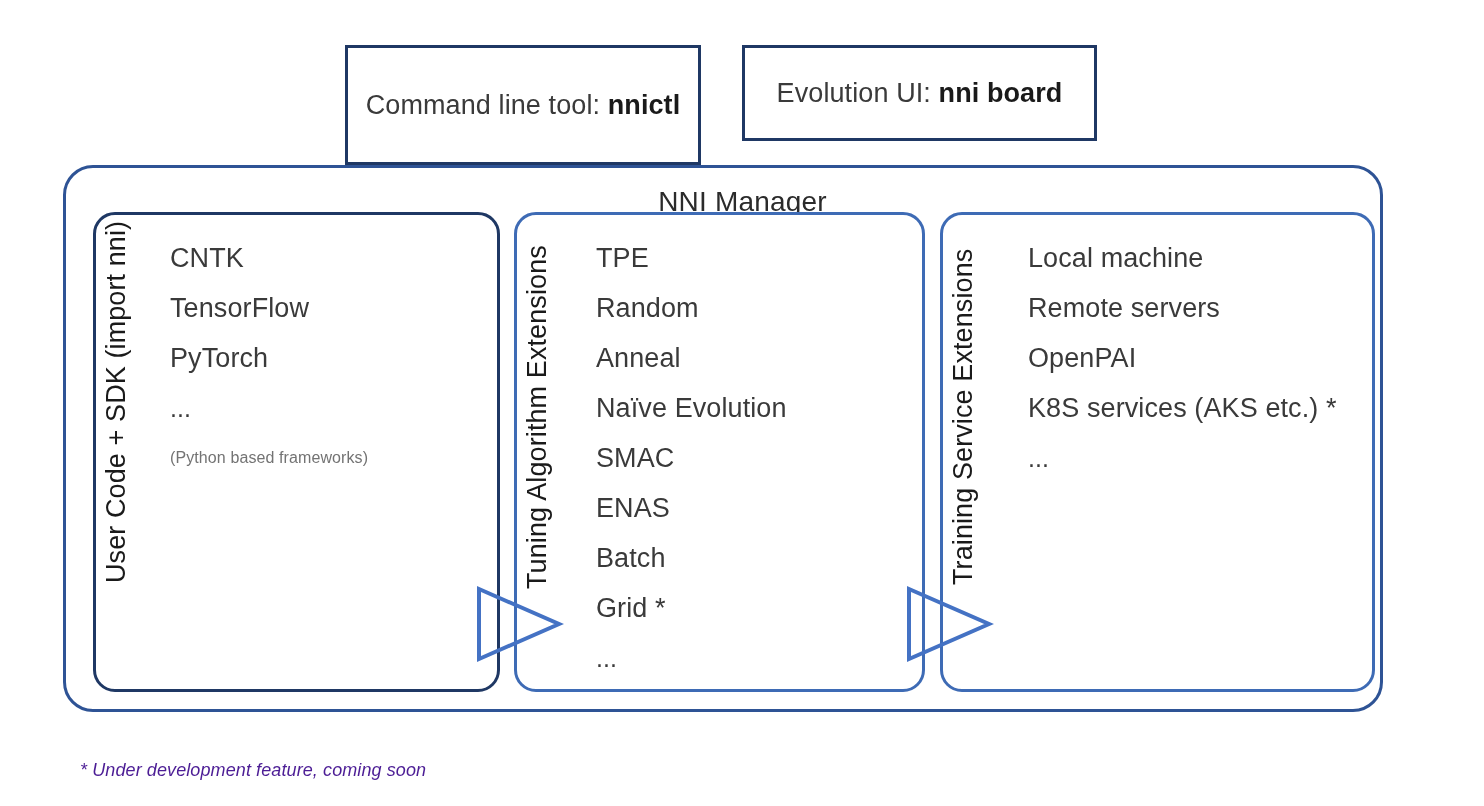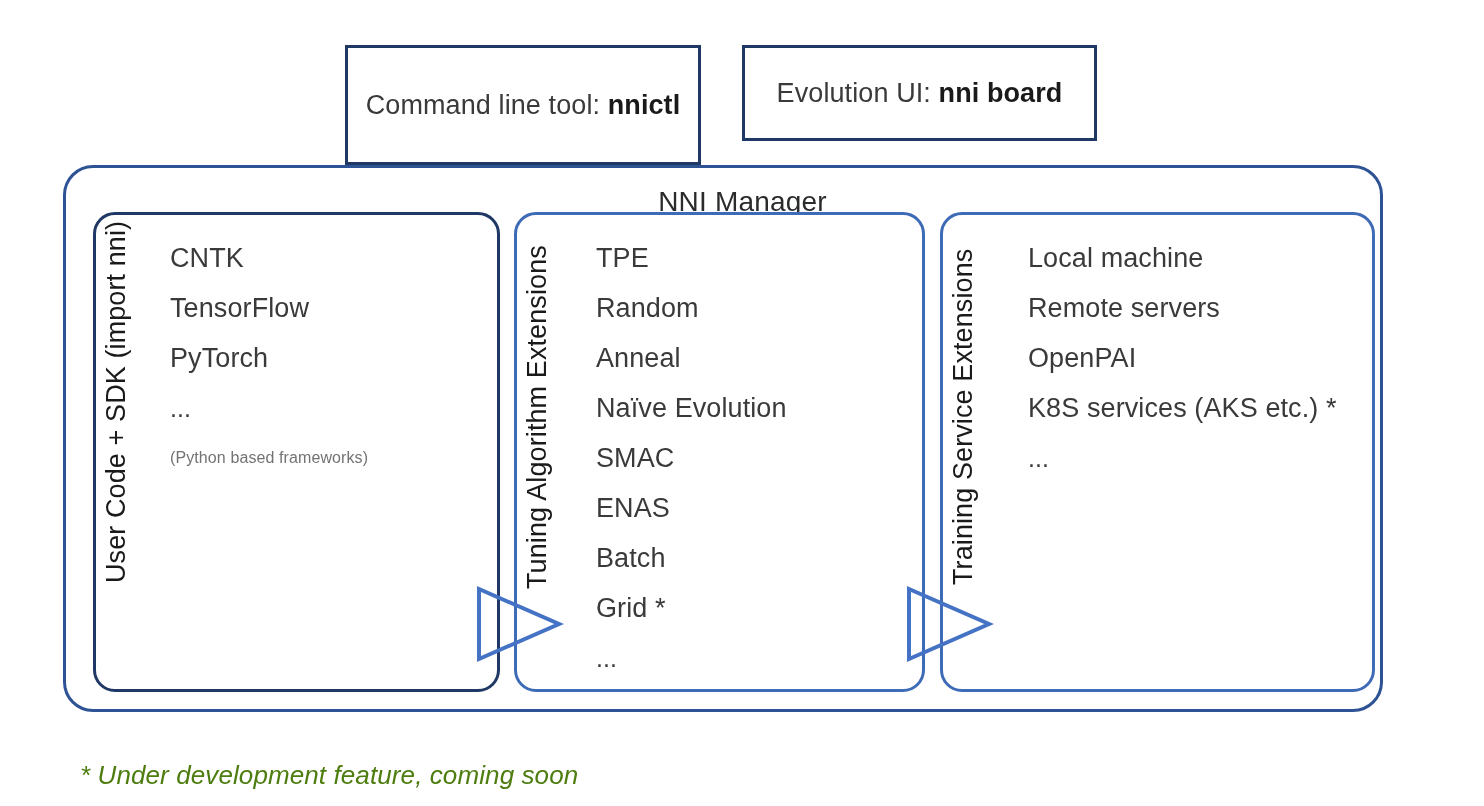--- a/index.html
+++ b/index.html
@@ -132,24 +132,24 @@
     overflow: visible;
   }
   #arrow-1 { left: 476px; top: 586px; }
   #arrow-2 { left: 906px; top: 586px; }
 
   
   #footnote {
     position: absolute;
     left: 80px;
     top: 760px;
-    font-size: 26px;
+    font-size: 18px;
     font-style: italic;
     font-weight: 300;
-    color: #4d7c0f;
+    color: #4c1d95;
     white-space: nowrap;
     letter-spacing: .1px;
   }
 </style>
 </head>
 <body>
 
 <div class="canvas">
 
   <div class="top-box" id="box-cli">

